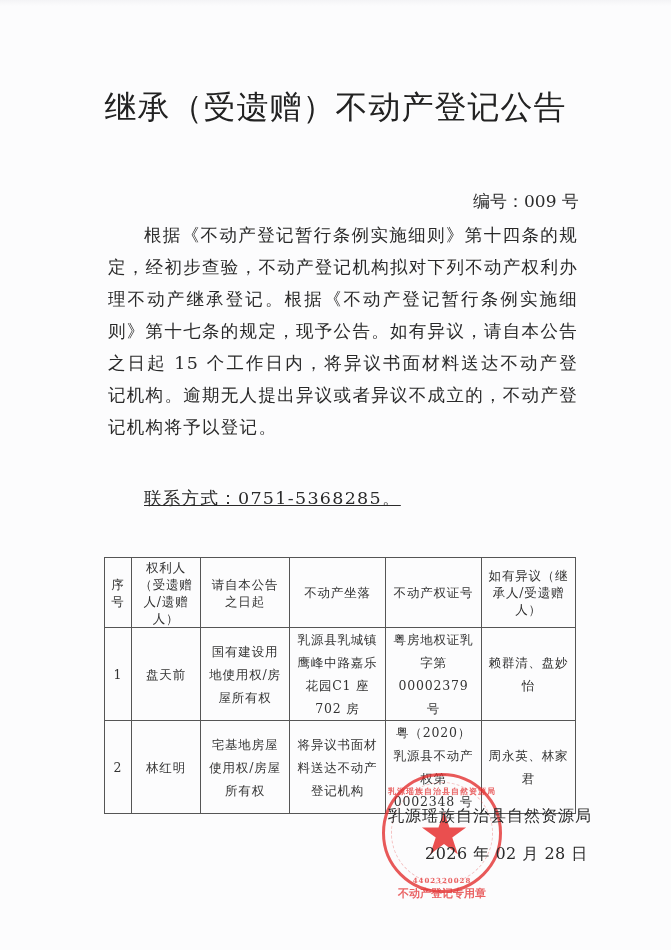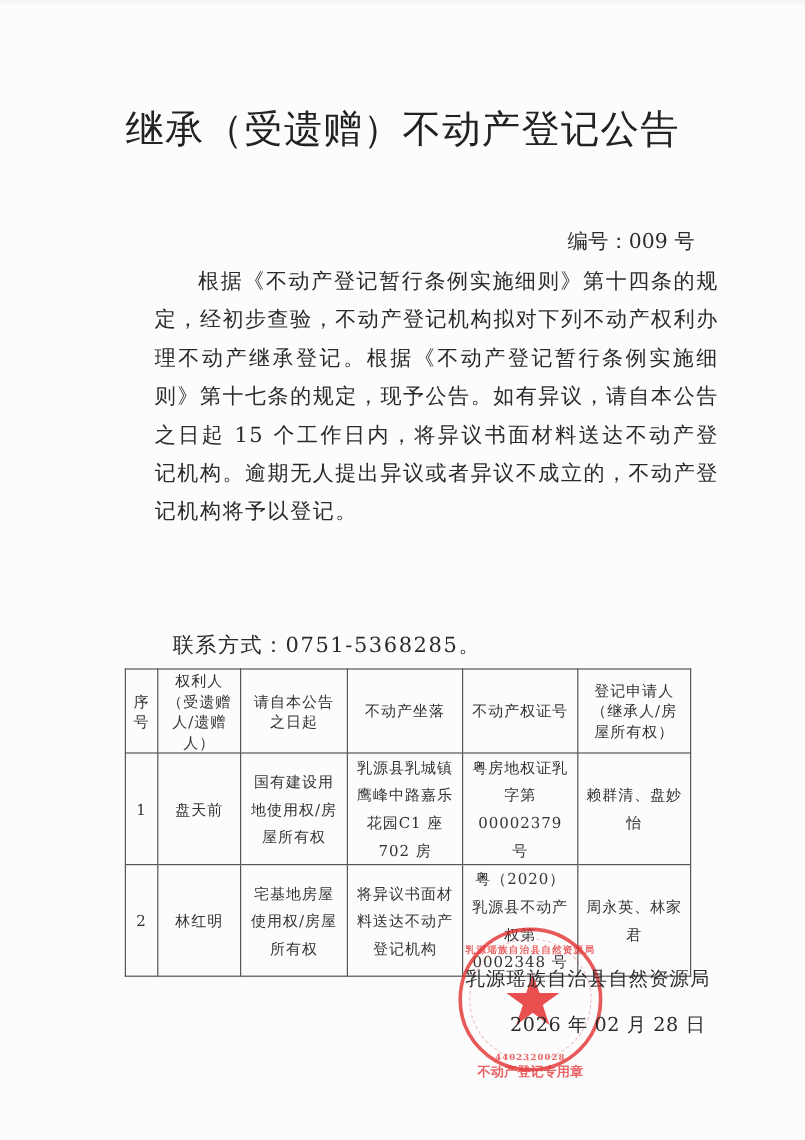--- a/index.html
+++ b/index.html
@@ -16,23 +16,23 @@
     font-size: 32px; letter-spacing: 1px; color: #222;
   }
   .docno {
     position: absolute; left: 436px; top: 190px; font-size: 17px; color: #2a2a2a; margin-left: 37px;
   }
   .para {
     position: absolute; left: 108px; width: 470px; font-size: 17.5px;
     line-height: 32px; letter-spacing: 1.3px; text-align: justify; color: #2a2a2a;
     margin: 0;
   }
-  .para.p1 { top: 219px; text-indent: 36px; margin-left: 21px; }
+  .para.p1 { top: 219px; text-indent: 36px; }
   .para.p2 { top: 437px; text-indent: 36px; }
-  .para.p3 { top: 522px; text-indent: 36px; }
+  .para.p3 { top: 482px; text-indent: 36px; text-decoration: underline; }
   .u { text-decoration: underline; text-underline-offset: 4px; text-decoration-thickness: 1px; }
 
   table.reg {
     position: absolute; left: 104px; top: 557px; width: 471px;
     border-collapse: collapse; font-size: 12.5px; color: #333;
     table-layout: fixed;
   }
   table.reg th, table.reg td {
     border: 1px solid #555; text-align: center; vertical-align: middle;
     font-weight: normal; line-height: 21px; padding: 0 5px; letter-spacing: 0.8px;
@@ -94,21 +94,21 @@
       <col style="width:96px">
       <col style="width:94px">
     </colgroup>
     <thead>
       <tr>
         <th>序号</th>
         <th>权利人（受遗赠人/遗赠人）</th>
         <th>请自本公告之日起</th>
         <th>不动产坐落</th>
         <th>不动产权证号</th>
-        <th>登记申请人（继承人/房屋所有权）</th>
+        <th>如有异议（继承人/受遗赠人）</th>
       </tr>
     </thead>
     <tbody>
       <tr class="r1">
         <td>1</td>
         <td>盘天前</td>
         <td>国有建设用地使用权/房屋所有权</td>
         <td>乳源县乳城镇鹰峰中路嘉乐花园C1 座 702 房</td>
         <td>粤房地权证乳字第 00002379 号</td>
         <td>赖群清、盘妙怡</td>

